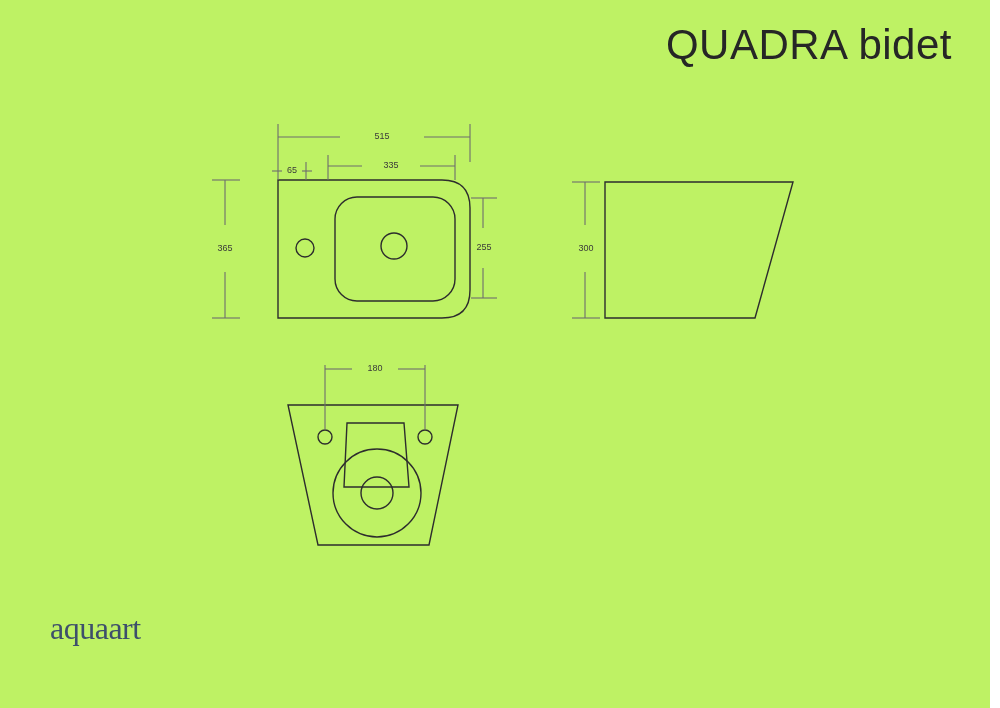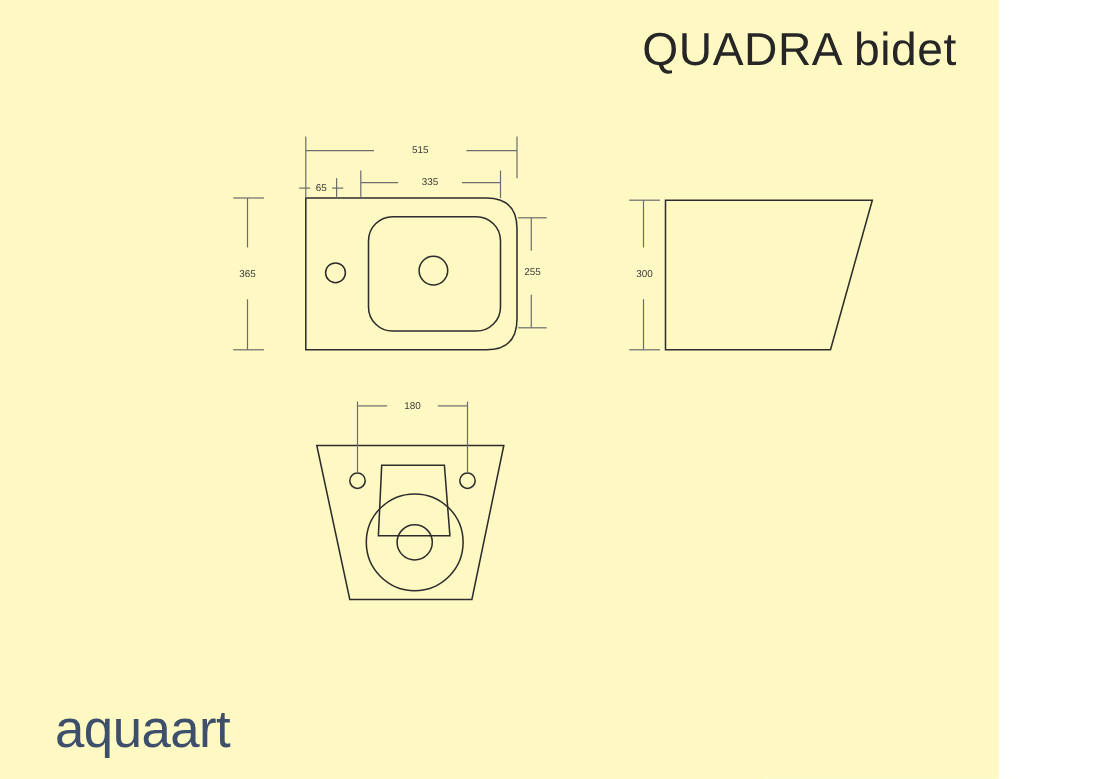--- a/index.html
+++ b/index.html
@@ -11,23 +11,23 @@
   body {
     width: 1000px;
     height: 708px;
     overflow: hidden;
     font-family: "Liberation Sans", sans-serif;
     color: #2b2b2b;
     position: relative;
   }
   #sheet {
     position: relative;
-    width: 908px;
+    width: 990px;
     height: 708px;
-    background: #fef9c3;
+    background: #bef264;
   }
   #title {
     position: absolute;
     right: 38px;
     top: 22px;
     font-family: "Liberation Sans", sans-serif;
     font-size: 42px;
     font-weight: 400;
     letter-spacing: 0.5px;
     color: #262626;
@@ -36,23 +36,23 @@
   }
   #title .brand {
     font-weight: 400;
   }
   #title .product {
     font-weight: 400;
   }
   #logo {
     position: absolute;
     left: 50px;
-    top: 640px;
-    font-family: Liberation Sans, sans-serif;
-    font-size: 48px;
+    top: 612px;
+    font-family: Liberation Serif, serif;
+    font-size: 32px;
     font-weight: 400;
     letter-spacing: -0.5px;
     color: #3d4f6b;
     line-height: 1;
     white-space: nowrap;
   }
   #drawing {
     position: absolute;
     left: 0;
     top: 0;

